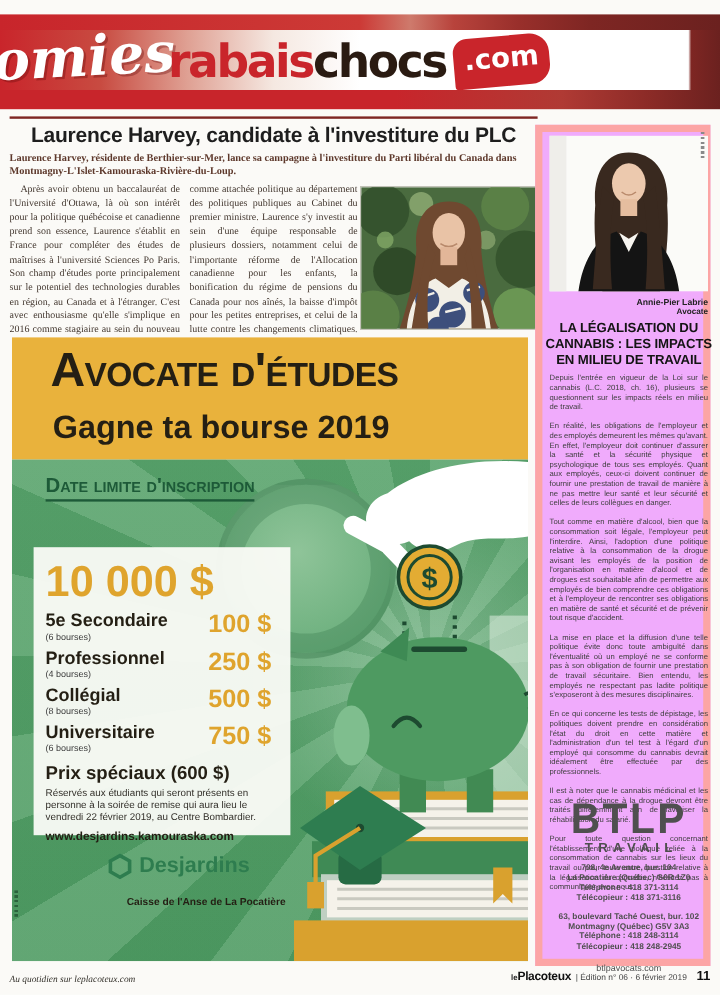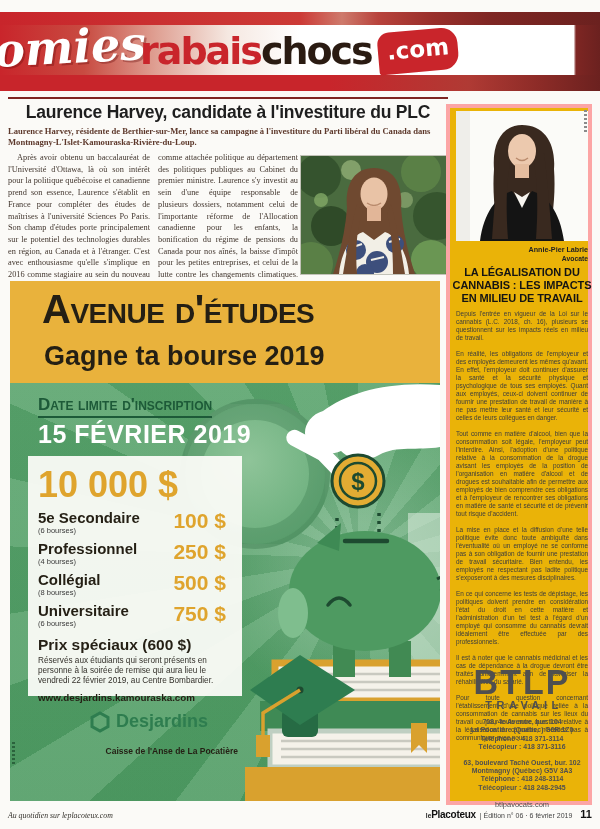--- a/index.html
+++ b/index.html
@@ -63,21 +63,21 @@
   .tier-price{position:absolute;right:6px;top:-1px;font-weight:700;font-size:21px;color:#DFA42D;}
   .special-title{font-weight:700;font-size:15.5px;color:#241F14;margin-top:8px;}
   .special-text{font-size:8.2px;line-height:9.8px;color:#33302A;margin-top:2px;width:186px;}
   .register{font-weight:700;font-size:9.8px;line-height:11.5px;color:#241F14;margin-top:7px;}
   .desj-row{display:flex;align-items:center;margin:7px 0 0 52px;}
   .desj-name{font-weight:700;font-size:18px;color:#2E7D4F;margin-left:6px;}
   .desj-sub{font-weight:700;font-size:8.5px;color:#241F14;text-align:right;width:200px;margin-top:13px;}
 
   
   .sidebar{position:absolute;left:446px;top:104px;width:146px;height:701px;box-sizing:border-box;
-    border:4px solid #fca5a5;background:#eab308;}
+    border:6px solid #fca5a5;background:#f0abfc;}
   .sb-photo{position:absolute;left:3px;top:3px;width:138px;height:130px;}
   .sb-caption{position:absolute;left:0;top:138px;width:138px;text-align:right;color:#222;}
   .sb-caption .nm{font-weight:700;font-size:7.2px;line-height:8.5px;}
   .sb-caption .rl{font-weight:700;font-size:6.8px;line-height:8px;}
   .sb-title{position:absolute;left:2px;top:158px;width:140px;text-align:center;
     font-weight:700;font-size:11px;line-height:13px;color:#141414;letter-spacing:-.1px;}
   .sb-body{position:absolute;left:6px;top:202px;width:132px;font-size:6.4px;line-height:8px;
     color:#3D3D3D;text-align:justify;}
   .sb-body p{margin:0 0 8px;}
   .btlp{position:absolute;left:0;top:556px;width:144px;text-align:center;color:#4F4F4F;}
@@ -145,21 +145,21 @@
       <circle cx="94" cy="88" r="9" fill="#3D4F7C"></circle>
       <circle cx="64" cy="117" r="9" fill="#3D4F7C"></circle>
       <path d="M49,92 l12,-4 M70,104 l13,-3 M88,86 l11,-3" stroke="#F2EFE6" stroke-width="2" fill="none"></path>
       <path d="M56,48 C50,70 46,94 42,118 L56,118 C54,94 56,70 62,56 Z" fill="#6F4930"></path>
       <path d="M90,48 C96,70 100,94 104,118 L92,118 C92,94 90,70 86,58 Z" fill="#6F4930"></path>
     </svg>
   </div>
 
   <div class="ad">
     <div class="ad-yellow">
-      <div class="ad-title">Avenue d'études</div>
+      <div class="ad-title">Avocate d'études</div>
       <div class="ad-subtitle">Gagne ta bourse 2019</div>
     </div>
     <div class="ad-green">
       <div class="globe"></div>
 
       <svg class="illus" viewBox="0 0 215 418">
         <rect x="183" y="130" width="34" height="288" fill="rgba(222,236,224,.55)"></rect>
 
         <g fill="#FFFFFF">
           <path d="M215,2 L215,64 C192,68 172,62 154,72 C142,79 126,78 116,68 C102,74 88,70 82,58 C76,46 84,32 98,28 C122,10 162,-2 215,2 Z"></path>
@@ -204,21 +204,20 @@
         <g>
           <rect x="57" y="326" width="36" height="28" rx="6" fill="#266B44"></rect>
           <polygon points="25,307 75,272 130,307 75,342" fill="#2E7D50"></polygon>
           <circle cx="75" cy="307" r="3.5" fill="#1D4A30"></circle>
           <path d="M75,307 L38,330 L38,352" stroke="#D9A12E" stroke-width="3.5" fill="none"></path>
           <rect x="31" y="352" width="14" height="22" fill="#D9A12E"></rect>
         </g>
       </svg>
 
       <div class="date-label">Date limite d'inscription</div>
-      <div class="date-value">15 FÉVRIER 2019</div>
 
       <div class="panel">
         <div class="amount">10 000 $</div>
 
         <div class="tier-row">
           <div class="tier-label">5e Secondaire</div>
           <div class="tier-sub">(6 bourses)</div>
           <div class="tier-price">100 $</div>
         </div>
         <div class="tier-row">

